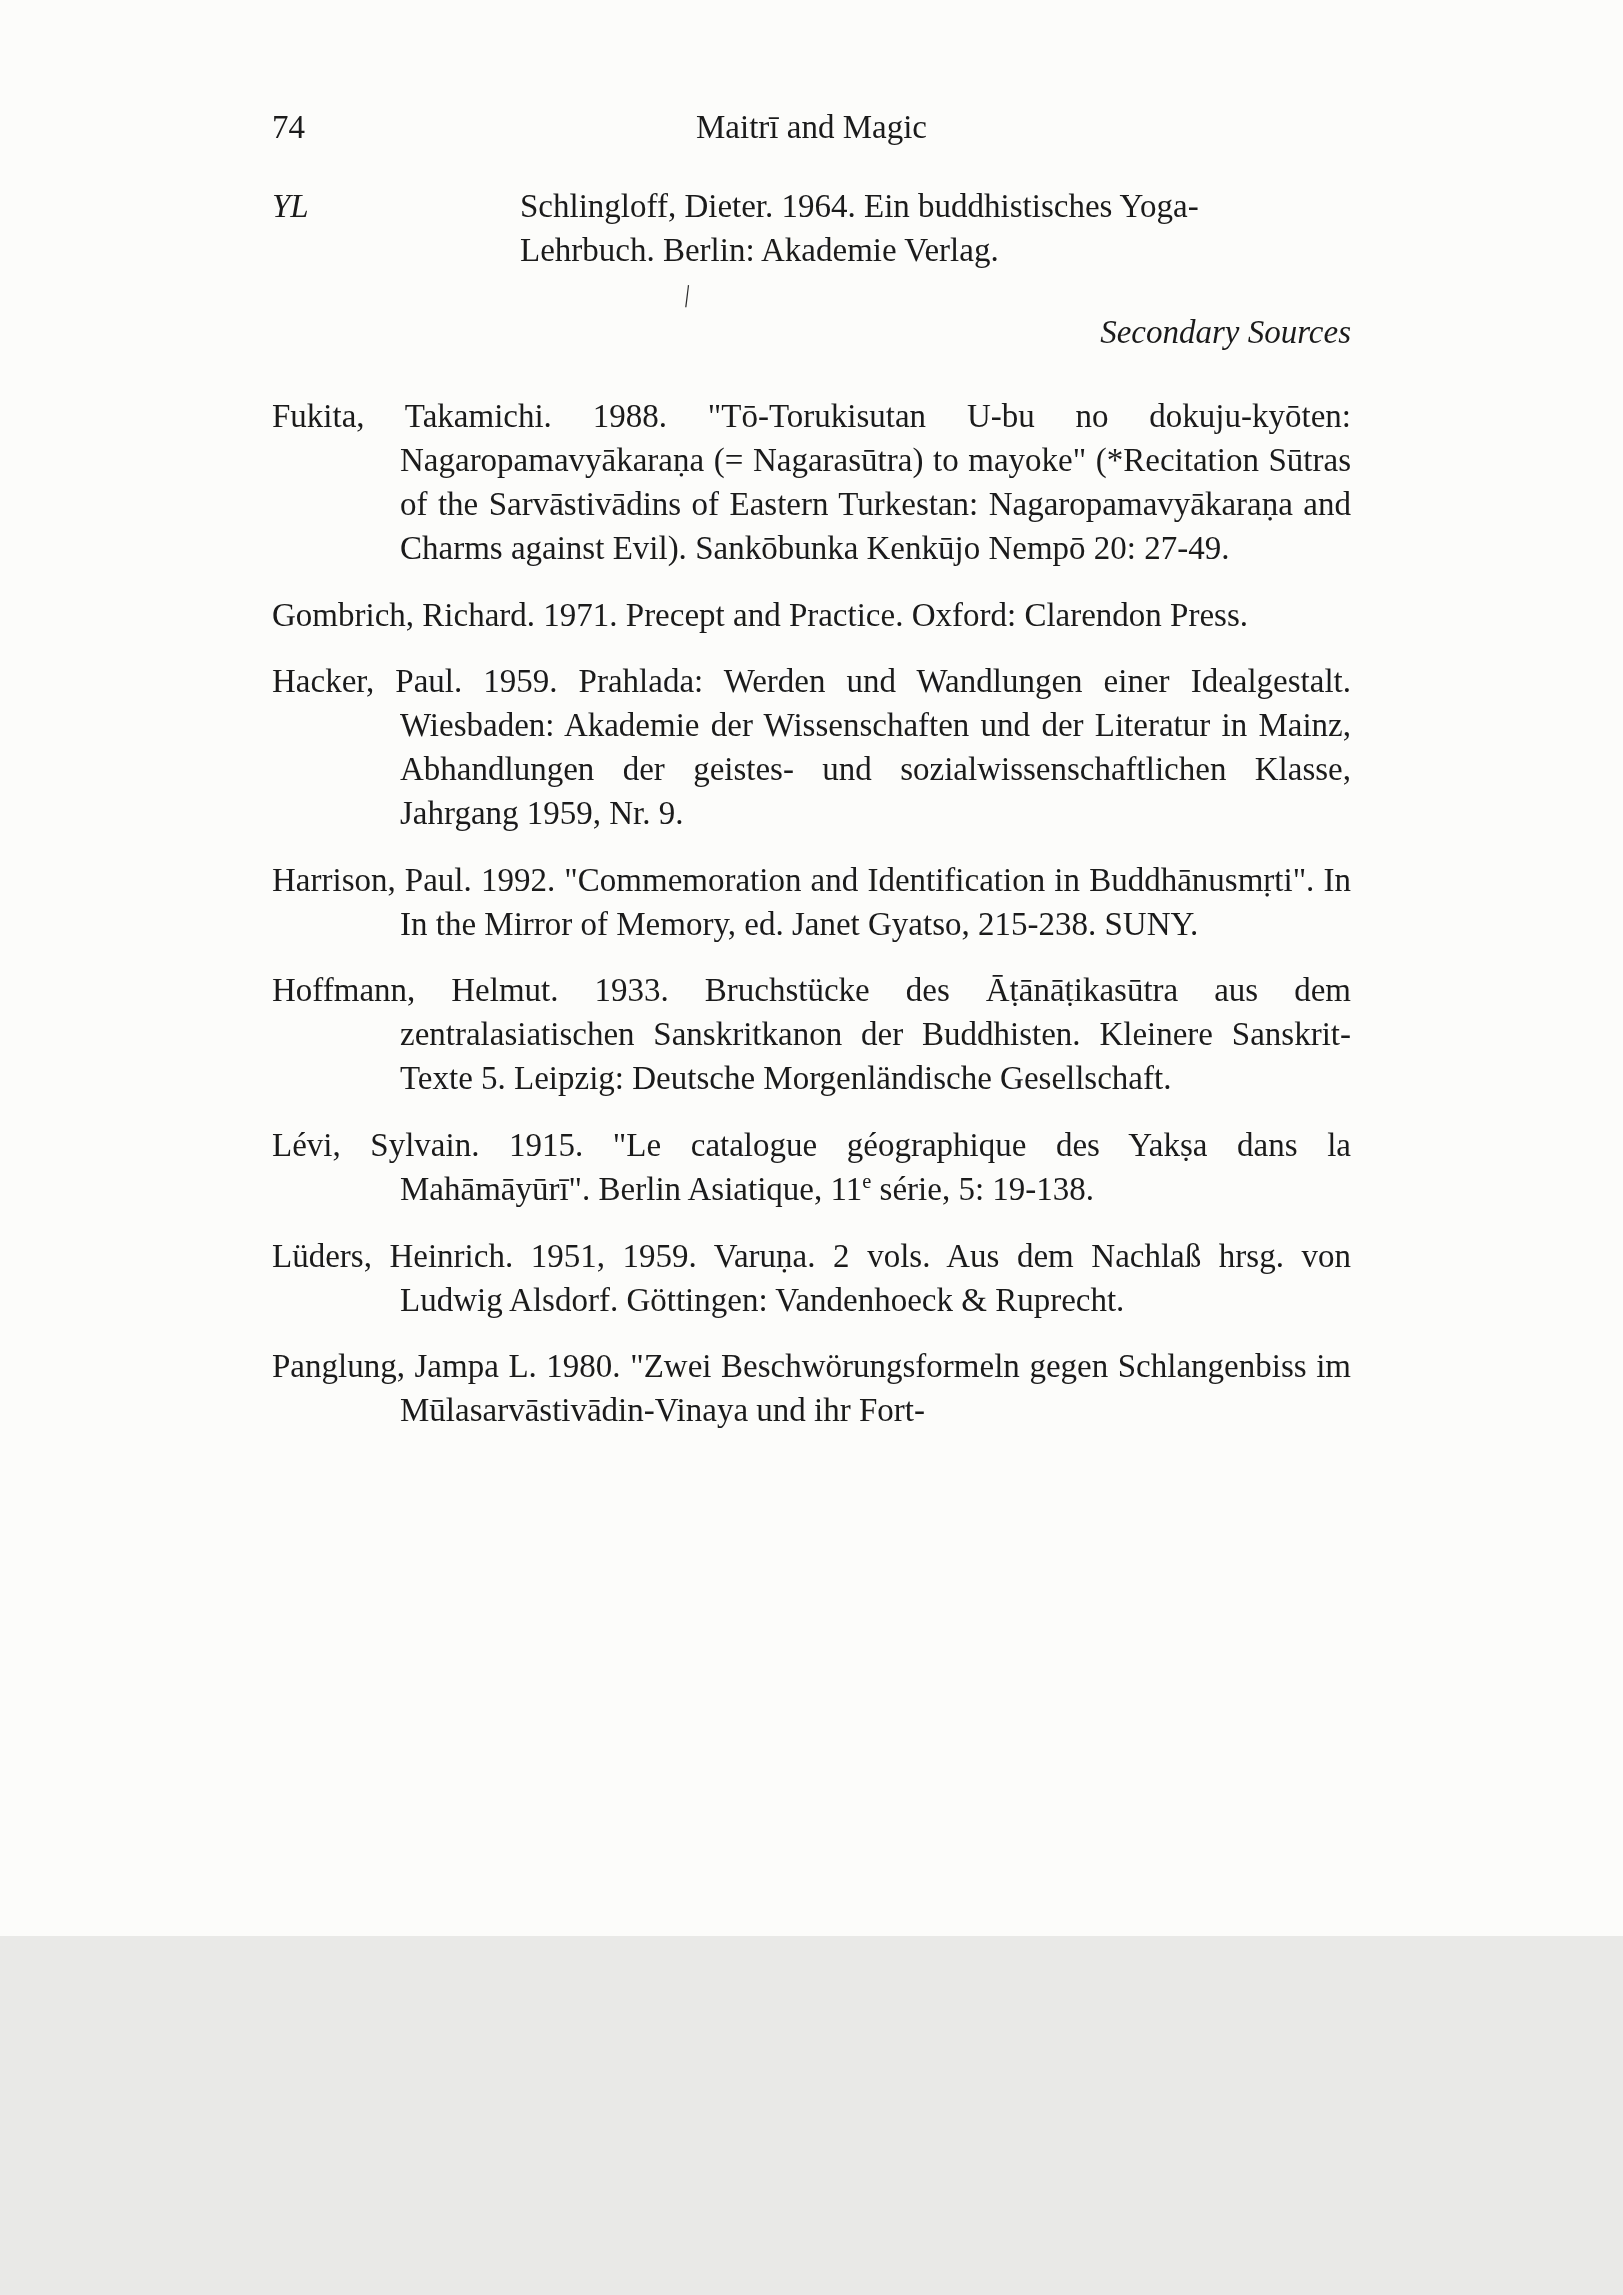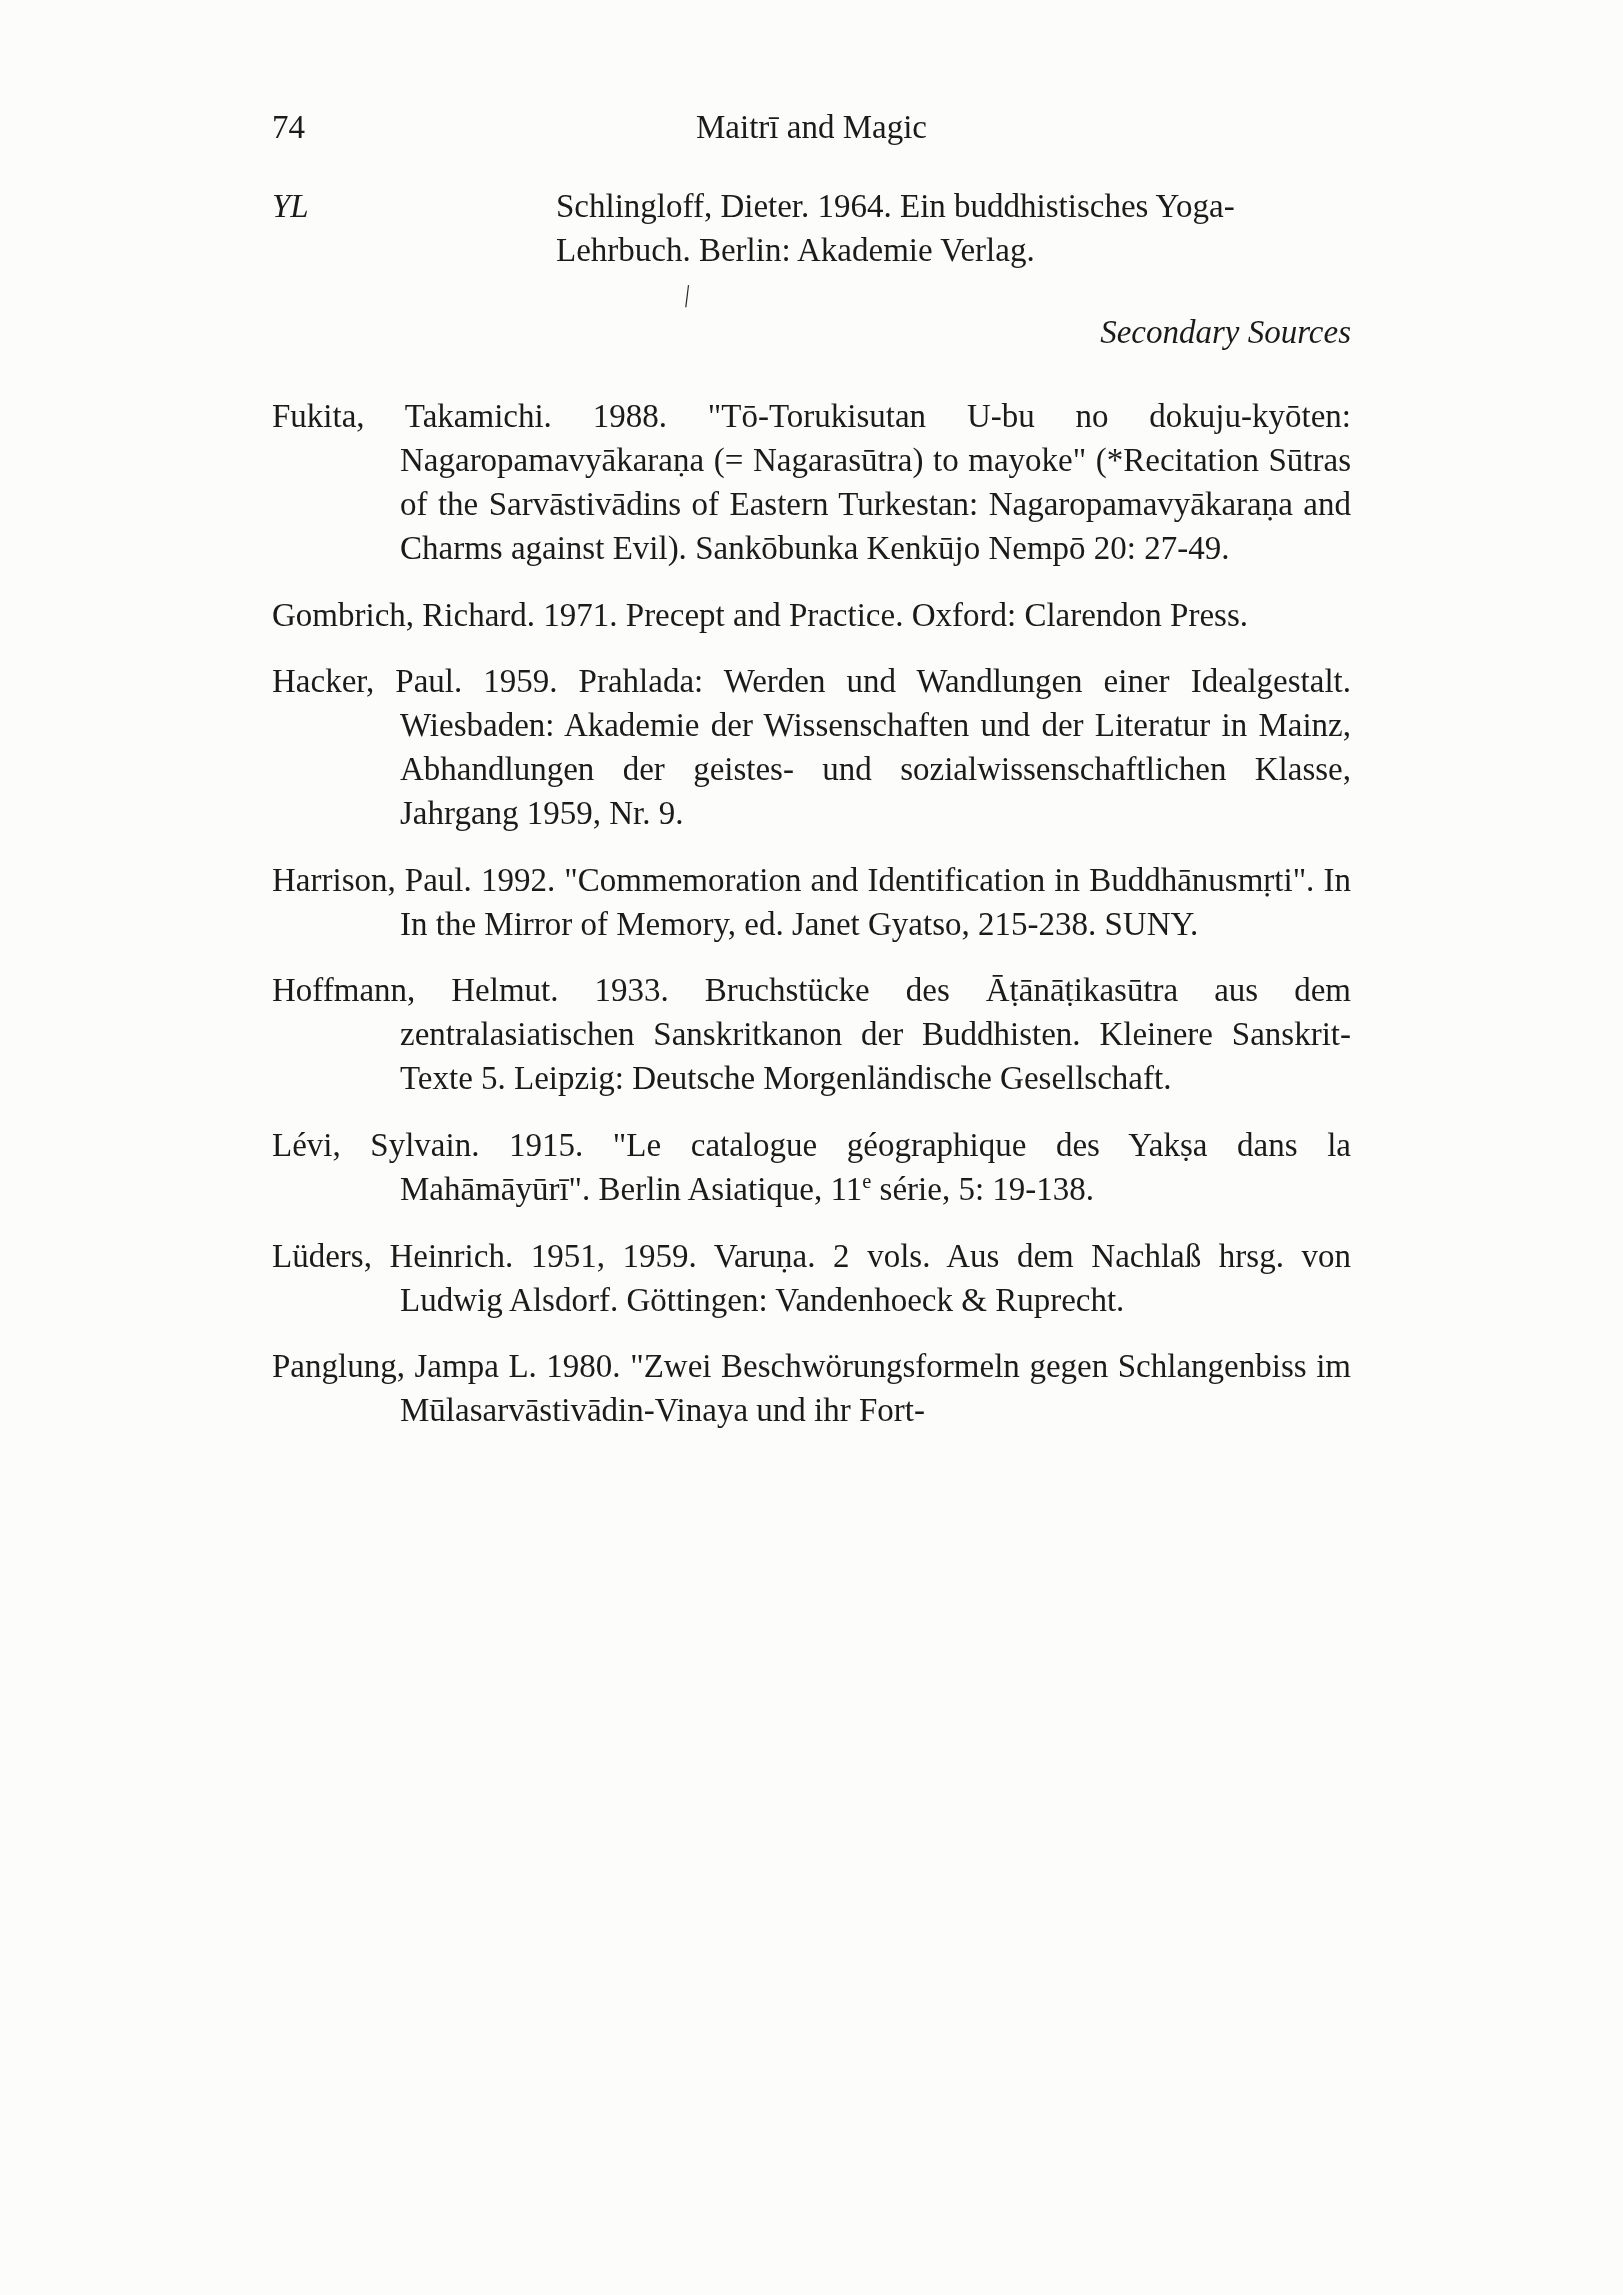--- a/index.html
+++ b/index.html
@@ -5,21 +5,21 @@
   html, body { margin: 0; padding: 0; }
   body {
     width: 1624px;
     height: 2295px;
     background: #e9e9e7;
     font-family: "Liberation Serif", "DejaVu Serif", serif;
   }
   .page {
     position: relative;
     width: 1624px;
-    height: 2295px;
+    height: 1936px;
     background: #fcfcfa;
     color: #1b1b1b;
     font-size: 33px;
     line-height: 44px;
     overflow: hidden;
   }
   .content {
     position: absolute;
     left: 272px;
     top: 105px;
@@ -38,21 +38,20 @@
     left: 0;
     top: 0;
   }
   .running-title {
     text-align: center;
   }
 
   .abbrev {
     display: flex;
     margin-bottom: 27.5px;
-    gap: 36px;
   }
   .abbrev-label {
     width: 248px;
     flex: none;
     font-style: italic;
   }
   .abbrev-text {
     flex: none;
     width: 736px;
   }

